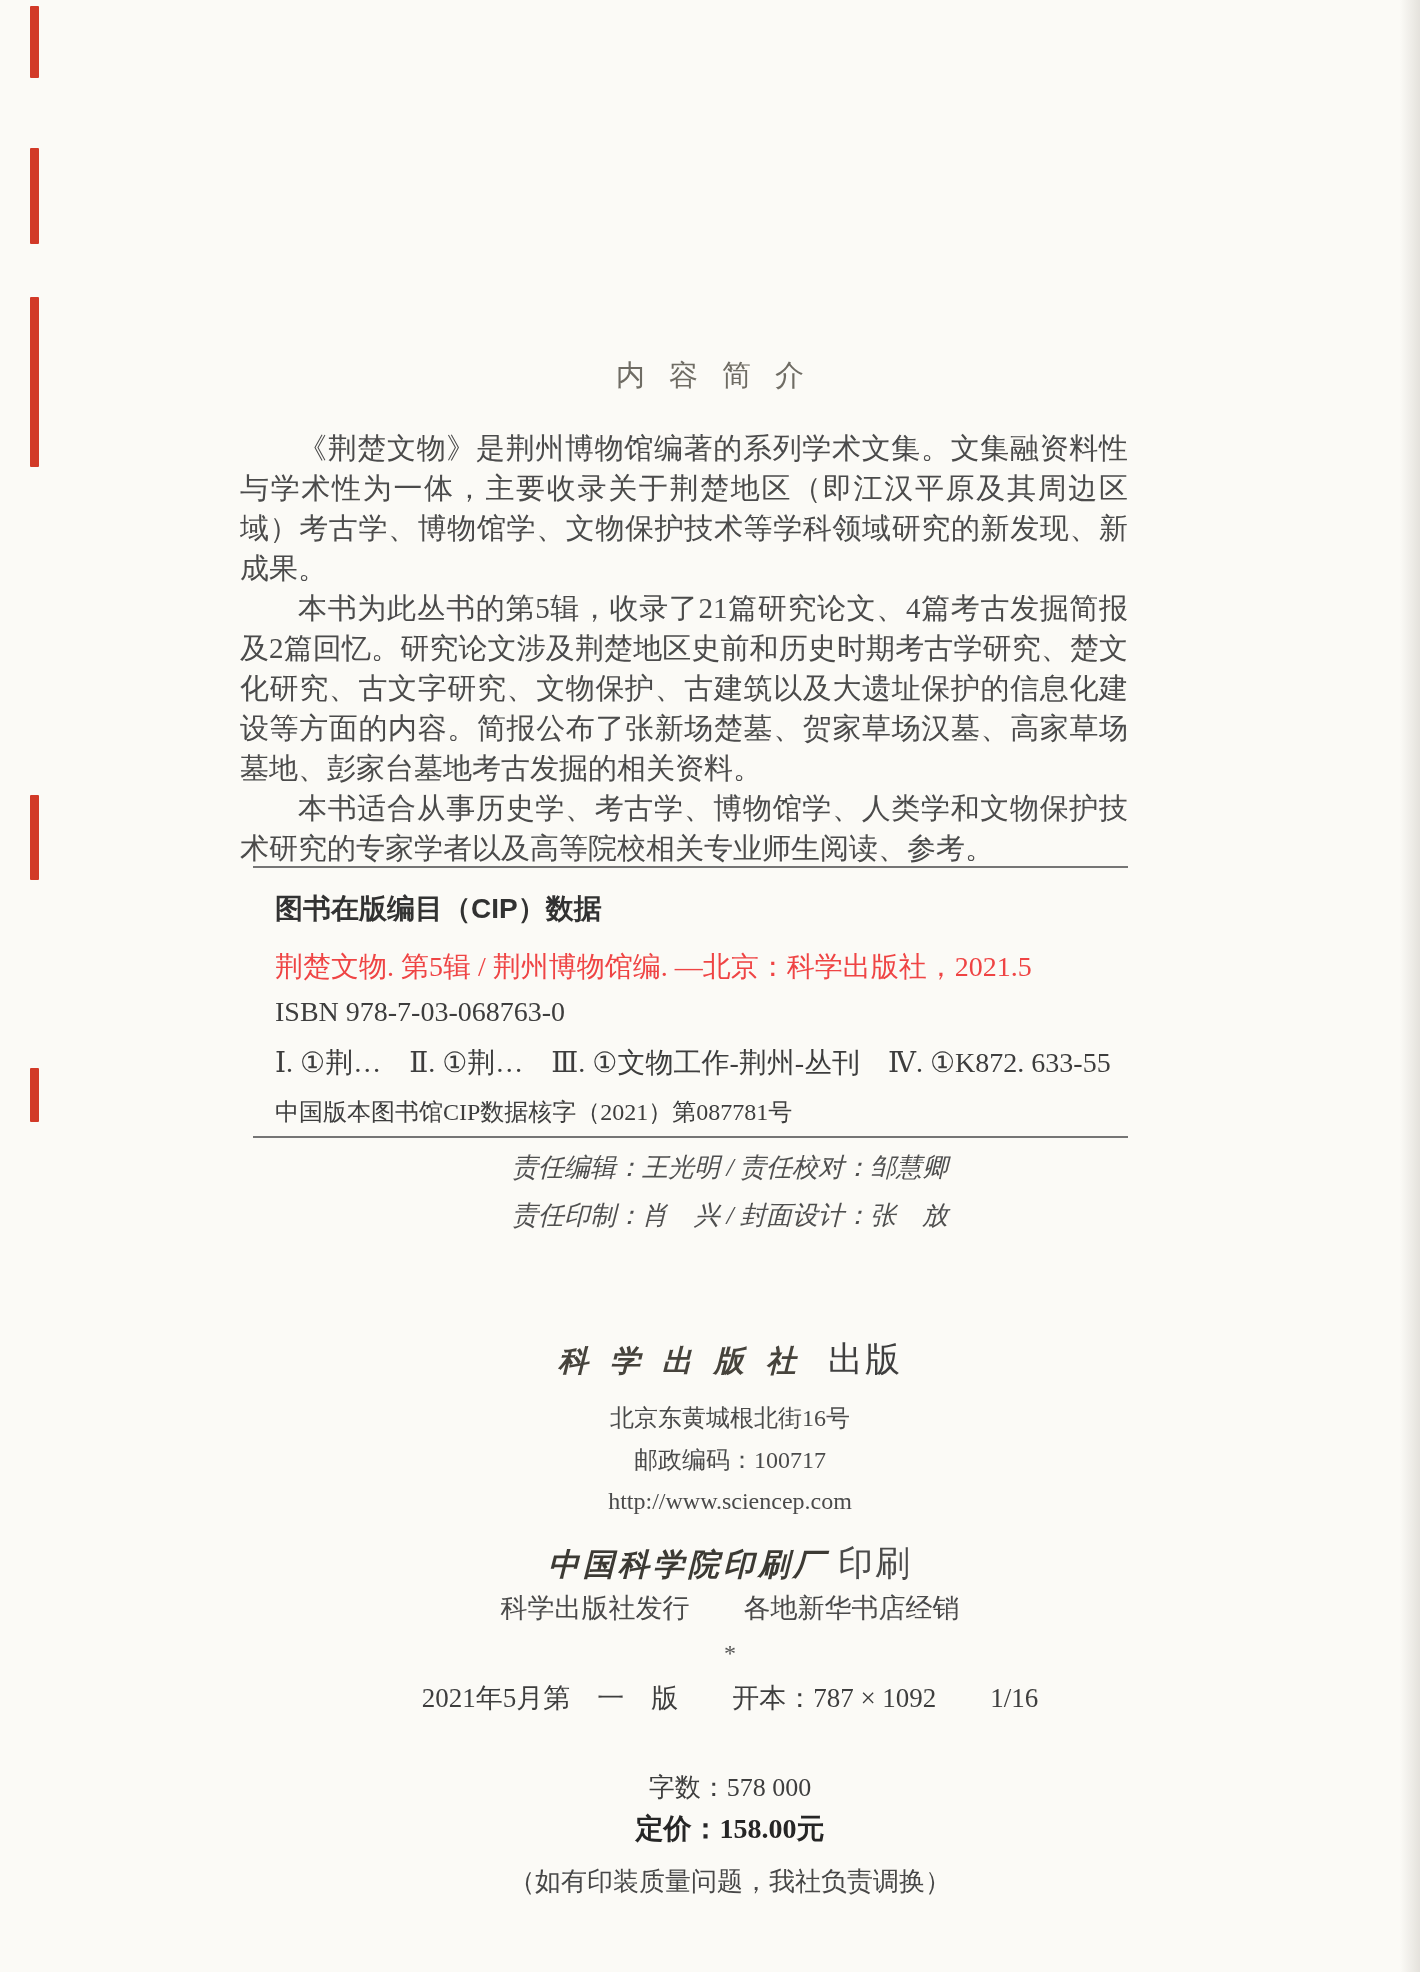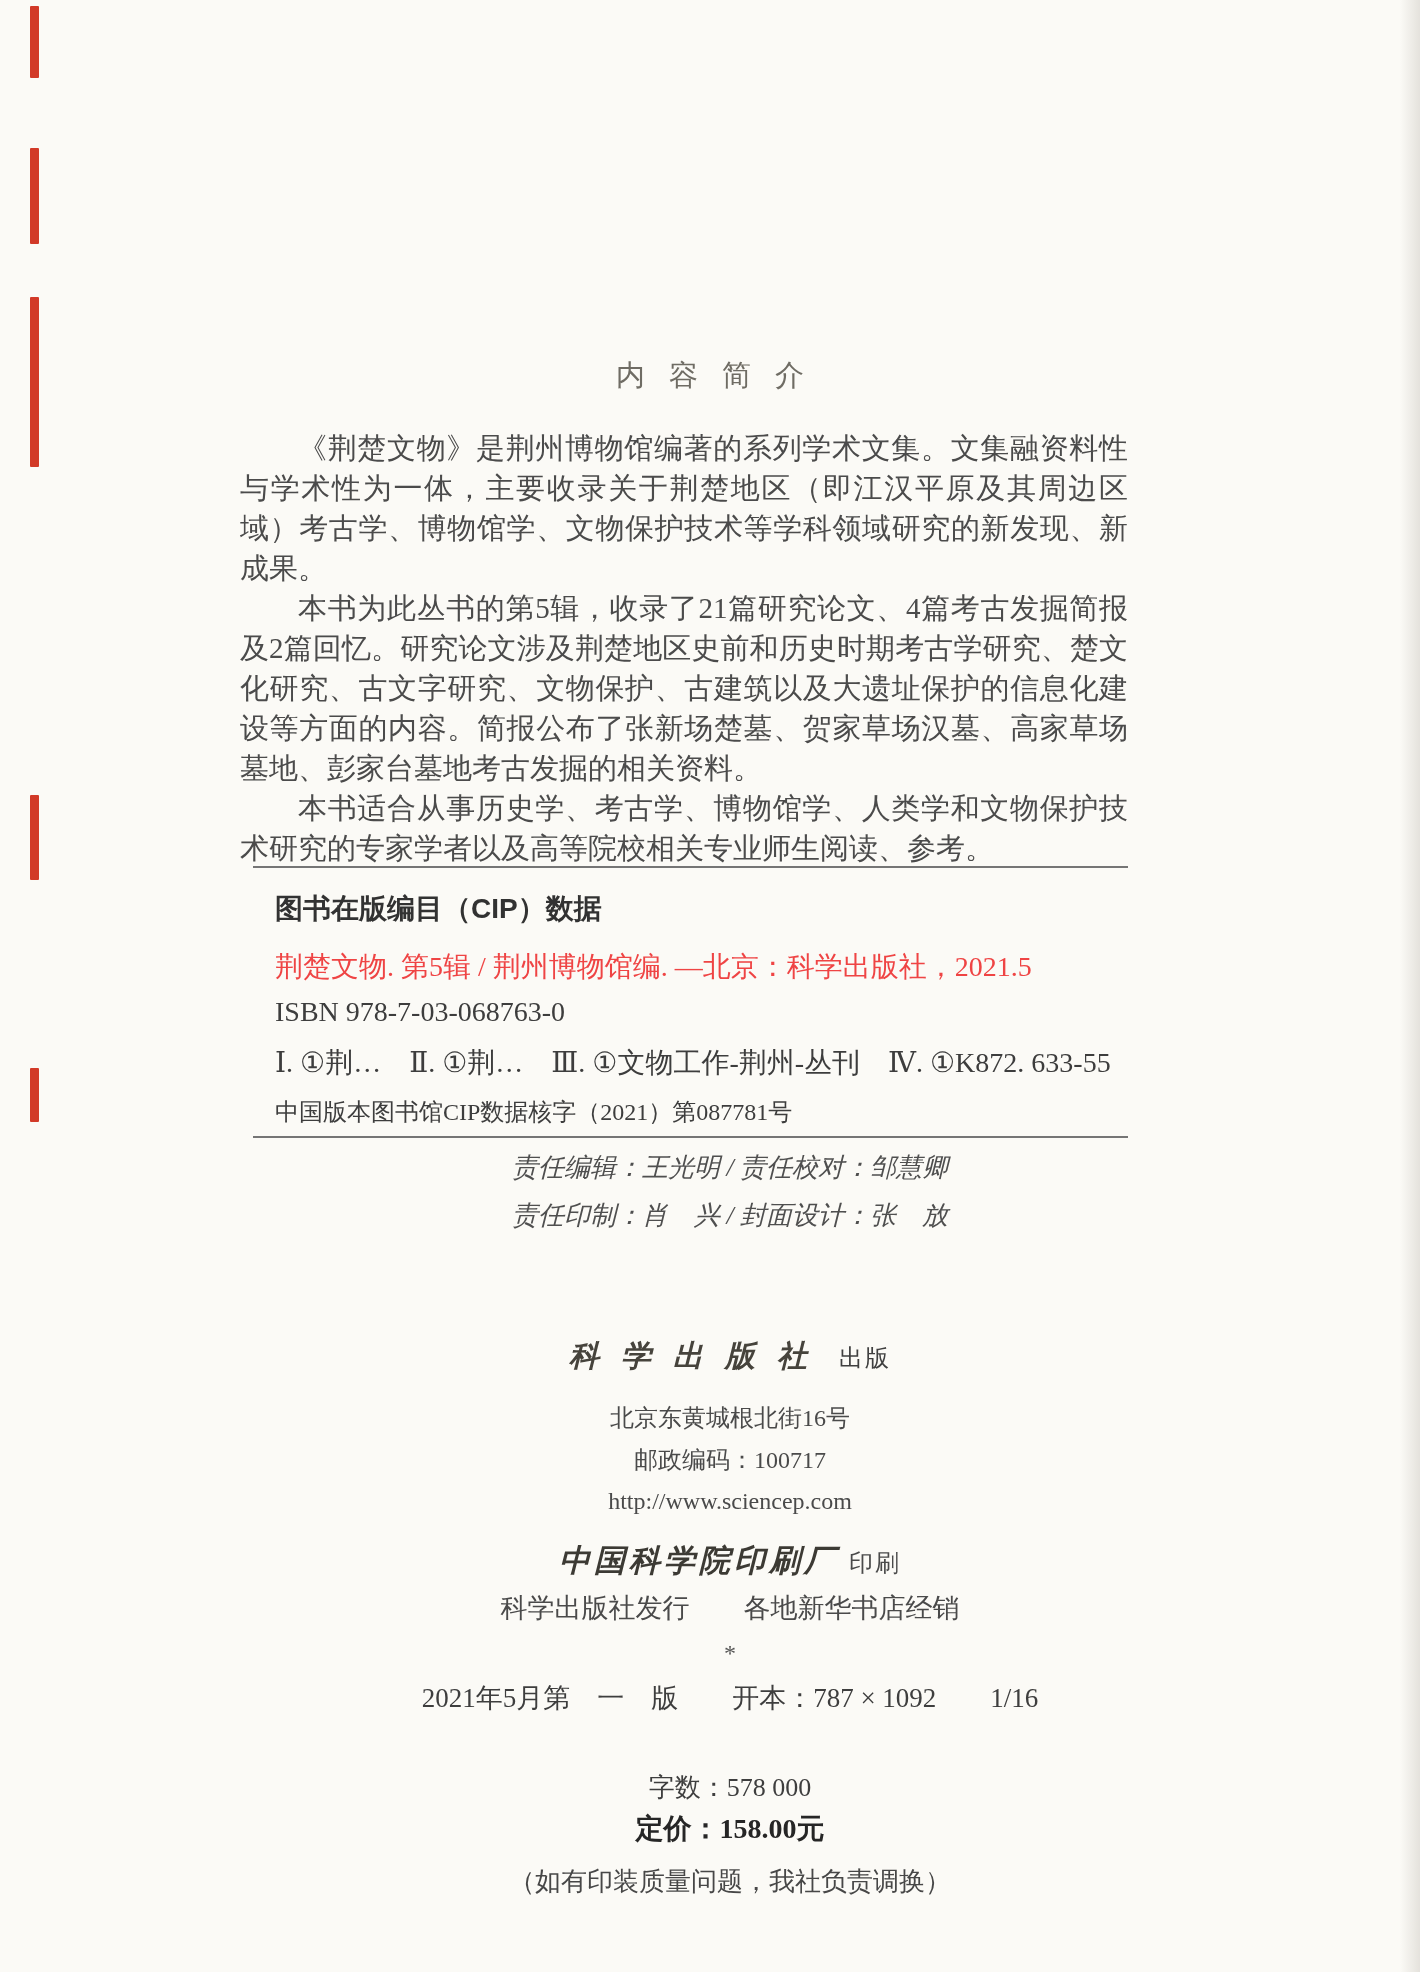--- a/index.html
+++ b/index.html
@@ -63,21 +63,21 @@
 
   .pub-name{top:1336px;font-size:30px;color:#3f3f3f;}
   .calli{
     font-style:italic;font-weight:700;
     letter-spacing:22px;color:#46433c;
   }
   .calli-tight{
     font-style:italic;font-weight:700;
     letter-spacing:4px;color:#3c3a34;
   }
-  .pub-suffix{font-size:24px;margin-left:10px;letter-spacing:2px;}
+  .pub-suffix{font-size:35px;margin-left:10px;letter-spacing:2px;}
   .pub-address{top:1402px;font-size:24px;}
   .pub-postcode{top:1444px;font-size:24px;}
   .pub-website{top:1488px;font-size:24px;}
   .pub-printer{top:1540px;font-size:31px;}
   .pub-distribution{top:1590px;font-size:27px;}
   .pub-star{top:1640px;font-size:24px;color:#555;}
   .colophon-edition{top:1680px;font-size:27px;color:#3e3e3e;}
   .colophon-impression{top:1726px;font-size:27px;color:#3e3e3e;}
   .colophon-wordcount{top:1770px;font-size:26px;color:#3e3e3e;}
   .colophon-price{top:1810px;font-size:28px;font-weight:700;color:#262626;}

